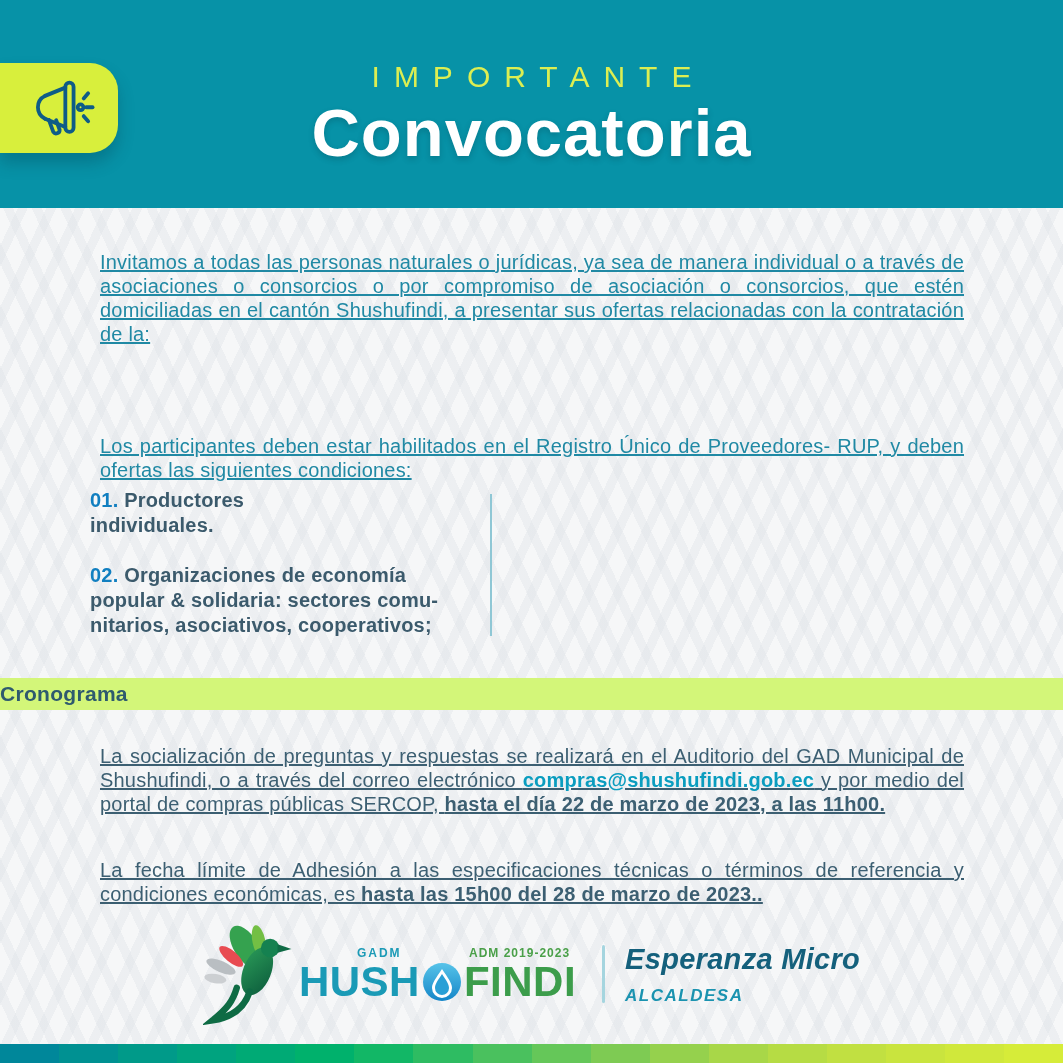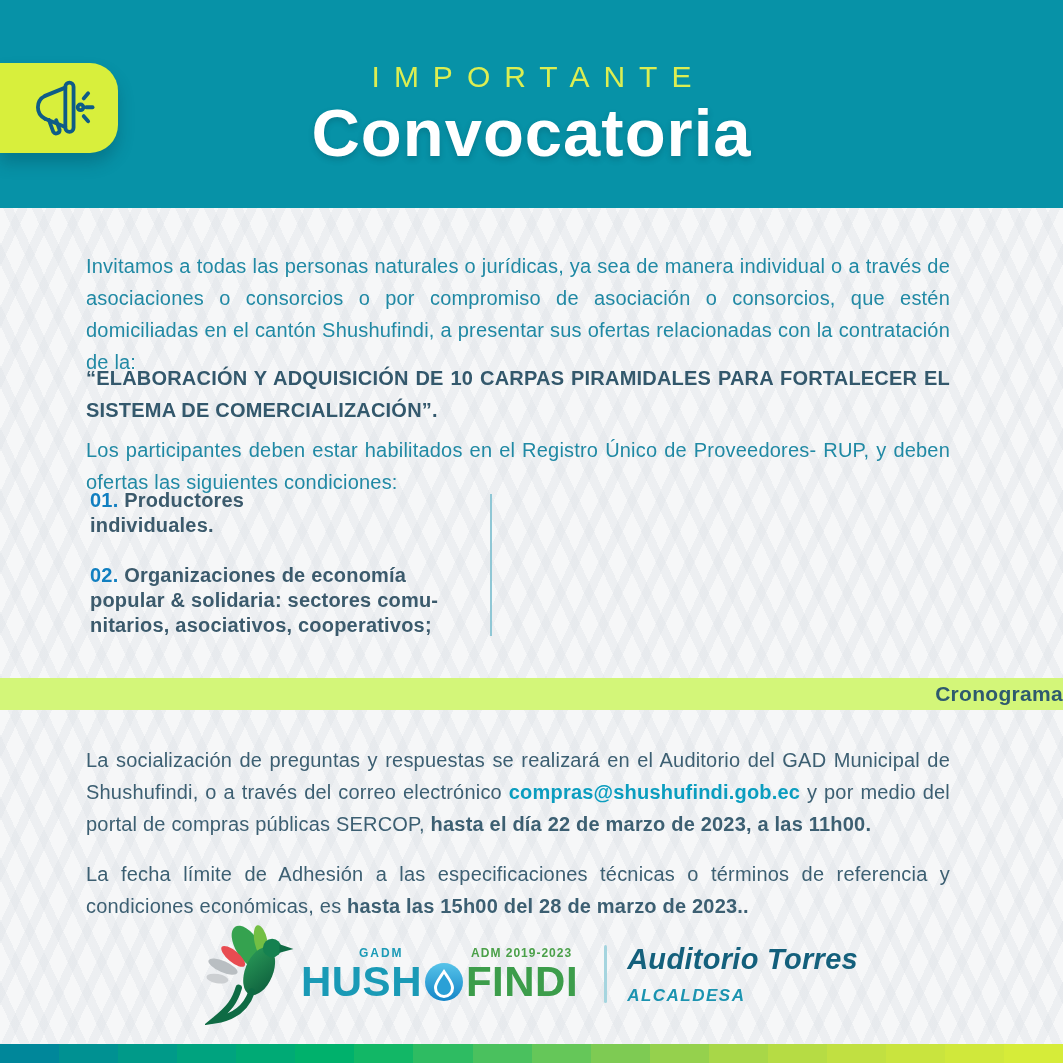--- a/index.html
+++ b/index.html
@@ -15,40 +15,40 @@
   .header-band{position:absolute;top:0;left:0;right:0;height:208px;background:#0792a7;}
   .kicker{position:absolute;top:60px;left:0;right:0;text-align:center;
     font-size:30px;font-weight:500;letter-spacing:14px;padding-left:14px;color:#dcee52;}
   .big-title{position:absolute;top:94px;left:0;right:0;text-align:center;
     font-size:67px;font-weight:bold;color:#ffffff;letter-spacing:1px;
     text-shadow:0 3px 6px rgba(0,30,40,.20);}
   .megabadge{position:absolute;top:63px;left:0;width:118px;height:90px;background:#d8ef3c;
     border-radius:0 28px 28px 0;box-shadow:0 10px 16px rgba(0,45,60,.25);
     display:flex;align-items:center;justify-content:center;}
   
-  .para{position:absolute;left:86px;width:864px;font-size:20px;line-height:32px;
-    text-align:justify;letter-spacing:.2px;}
+  .para{position:absolute;left:100px;width:864px;font-size:20px;line-height:24px;
+    text-align:justify;letter-spacing:.2px;text-decoration:underline;}
   .teal-text{color:#2089a4;}
   .slate-text{color:#3c5f72;}
   .p1{top:250px;}
   .headline{top:362px;color:#33586c;font-weight:bold;}
   .p2{top:434px;}
   
   .conditions{position:absolute;top:488px;left:90px;width:864px;display:flex;}
   .col-left{width:400px;}
   .vdivider{width:2px;background:#8fc7d5;height:142px;margin-top:6px;}
   .col-right{flex:1;padding-left:86px;}
   .item{font-size:20px;line-height:25px;color:#3b5a6c;font-weight:bold;letter-spacing:.2px;}
   .item .num{color:#117fc0;}
   .item .txt{white-space:pre-line;}
   .gap-lg{margin-top:25px;}
   .gap-sm{margin-top:12px;}
   
   .cron-band{position:absolute;top:678px;left:0;right:0;height:32px;background:#d3f679;
-    display:flex;align-items:center;justify-content:flex-end;}
+    display:flex;align-items:center;justify-content:flex-start;}
   .cron-title{font-size:21px;font-weight:bold;color:#2e5a6e;letter-spacing:.3px;}
   .cron-p1{top:744px;}
   .cron-p2{top:858px;}
   .email-link{color:#0a9dbf;font-weight:bold;cursor:pointer;}
   .b{font-weight:bold;margin-top:24px;}
   
   .logo-row{position:absolute;top:922px;left:0;right:0;height:104px;
     display:flex;align-items:center;justify-content:center;}
   .bird{width:112px;height:102px;margin-right:-16px;flex:none;}
   .wordmark{display:flex;flex-direction:column;flex:none;}
@@ -87,21 +87,20 @@
         <path d="M44,72 l7,19 a5.5,5.5 0 0,0 10,-3.5 l-5.5,-15"></path>
         <circle cx="94" cy="52" r="4.5"></circle>
         <line x1="99" y1="38" x2="106" y2="30"></line>
         <line x1="103" y1="52" x2="113" y2="52"></line>
         <line x1="99" y1="66" x2="106" y2="74"></line>
       </svg>
     </span>
   </div>
 
   <div class="para teal-text p1">Invitamos a todas las personas naturales o jurídicas, ya sea de manera individual o a través de asociaciones o consorcios o por compromiso de asociación o consorcios, que estén domiciliadas en el cantón Shushufindi, a presentar sus ofertas relacionadas con la contratación de la:</div>
-  <div class="para headline">“ELABORACIÓN Y ADQUISICIÓN DE 10 CARPAS PIRAMIDALES PARA FORTALECER EL SISTEMA DE COMERCIALIZACIÓN”.</div>
   <div class="para teal-text p2">Los participantes deben estar habilitados en el Registro Único de Proveedores- RUP, y deben ofertas las siguientes condiciones:</div>
 
   <div class="conditions">
     <div class="col-left">
       <div class="item">
         <span class="num">01.</span>
         <span class="txt">Productores
 individuales.</span>
       </div>
       <div class="item gap-lg">
@@ -164,21 +163,21 @@
             <circle cx="20" cy="20" r="19" fill="url(#dropg)"></circle>
             <path d="M20,7 C26,16 30,21 30,26 a10,10 0 1,1 -20,0 C10,21 14,16 20,7 Z" fill="#ffffff"></path>
             <path d="M20,12 C24,18 27,22 27,26 a7,7 0 1,1 -14,0 C13,22 16,18 20,12 Z" fill="#2aa0d6"></path>
           </svg>
         </span>
         <span class="findi">FINDI</span>
       </div>
     </div>
     <div class="logo-divider"></div>
     <div class="mayor">
-      <span class="mayor-name">Auditorio Torres</span>
+      <span class="mayor-name">Esperanza Micro</span>
       <span class="mayor-role">ALCALDESA</span>
     </div>
   </div>
 
   <div class="footer-gradient">
       <div style="background: rgb(0, 135, 154);"></div>
       <div style="background: rgb(0, 145, 146);"></div>
       <div style="background: rgb(0, 154, 137);"></div>
       <div style="background: rgb(0, 163, 127);"></div>
       <div style="background: rgb(0, 170, 117);"></div>

